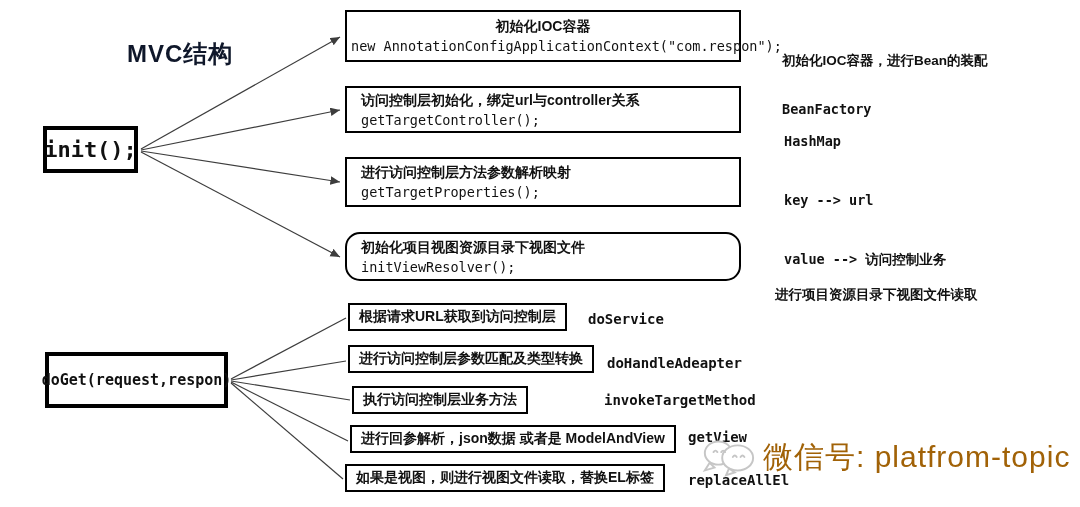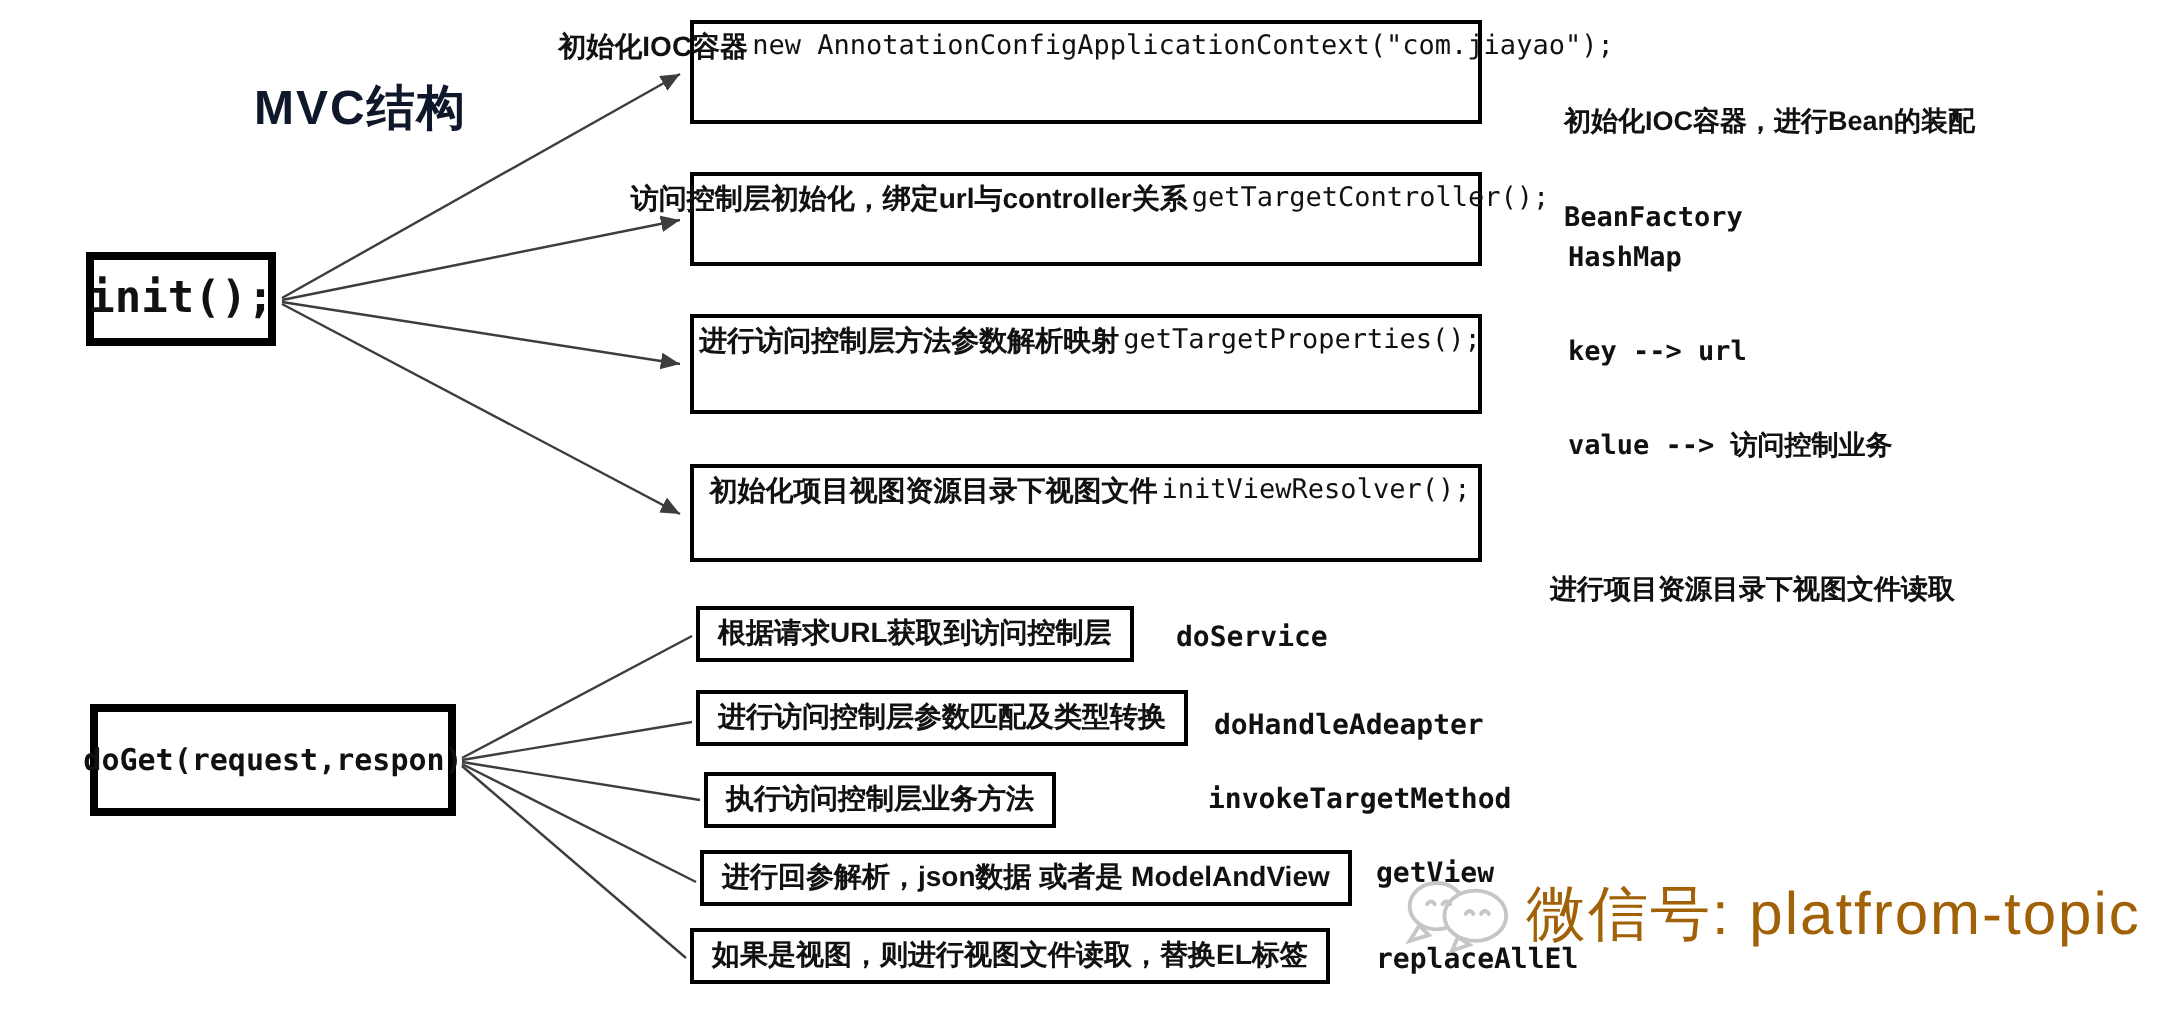--- a/index.html
+++ b/index.html
@@ -14,39 +14,39 @@
   }
   .rootbox{
     position:absolute;border:4px solid #000;background:#fff;box-sizing:border-box;
     display:flex;align-items:center;justify-content:center;
     font-family:"DejaVu Sans Mono","Liberation Mono",monospace;font-weight:bold;
   }
   .init-box{left:43px;top:126px;width:95px;height:47px;font-size:22px;}
   .doget-box{left:45px;top:352px;width:183px;height:56px;font-size:15px;}
   .step-box{
     position:absolute;left:345px;width:396px;border:2px solid #000;background:#fff;
-    box-sizing:border-box;display:flex;flex-direction:row;justify-content:center;
+    box-sizing:border-box;display:flex;flex-direction:column;justify-content:center;
     gap:2px;padding:3px 10px 3px 14px;
   }
   .step-box .head{font-size:14px;font-weight:bold;white-space:nowrap;}
   .step-box .code{
     font-family:"DejaVu Sans Mono","Liberation Mono",monospace;font-size:13.5px;
     white-space:nowrap;
   }
   .step-box.centered{text-align:center;padding-left:4px;padding-right:4px;}
   .sA{top:10px;height:52px;}
   .sB{top:86px;height:47px;}
   .sC{top:157px;height:50px;}
-  .sD{top:232px;height:49px;}
+  .sD{top:232px;height:49px;border-radius:15px;}
   .note{position:absolute;font-size:13.5px;font-weight:bold;white-space:pre;}
   .note .ln{line-height:19px;}
   .note .mono,.note.mono .ln{font-family:"DejaVu Sans Mono","Liberation Mono",monospace;}
   .nA{left:782px;top:21px;}
   .nB{left:784px;top:91px;}
-  .nB .ln{line-height:17px;}
+  .nB .ln{line-height:17px;margin-top:12px;}
   .nC{left:782px;top:180px;}
   .nD{left:775px;top:255px;}
   .mini-box{
     position:absolute;border:2px solid #000;background:#fff;box-sizing:border-box;
     font-size:14px;font-weight:bold;white-space:nowrap;padding:3px 9px;
   }
   .b0{left:348px;top:303px;}
   .b1{left:348px;top:345px;}
   .b2{left:352px;top:386px;}
   .b3{left:350px;top:425px;}
@@ -93,21 +93,21 @@
   </svg>
 
   <div class="title">MVC结构</div>
 
   <div class="rootbox init-box">
     <span>init();</span>
   </div>
 
   <div class="step-box sA centered">
     <div class="head">初始化IOC容器</div>
-    <div class="code">new AnnotationConfigApplicationContext("com.jiayao");</div>
+    <div class="code">new AnnotationConfigApplicationContext("com.respon");</div>
   </div>
   <div class="step-box sB">
     <div class="head">访问控制层初始化，绑定url与controller关系</div>
     <div class="code">getTargetController();</div>
   </div>
   <div class="step-box sC">
     <div class="head">进行访问控制层方法参数解析映射</div>
     <div class="code">getTargetProperties();</div>
   </div>
   <div class="step-box sD">

